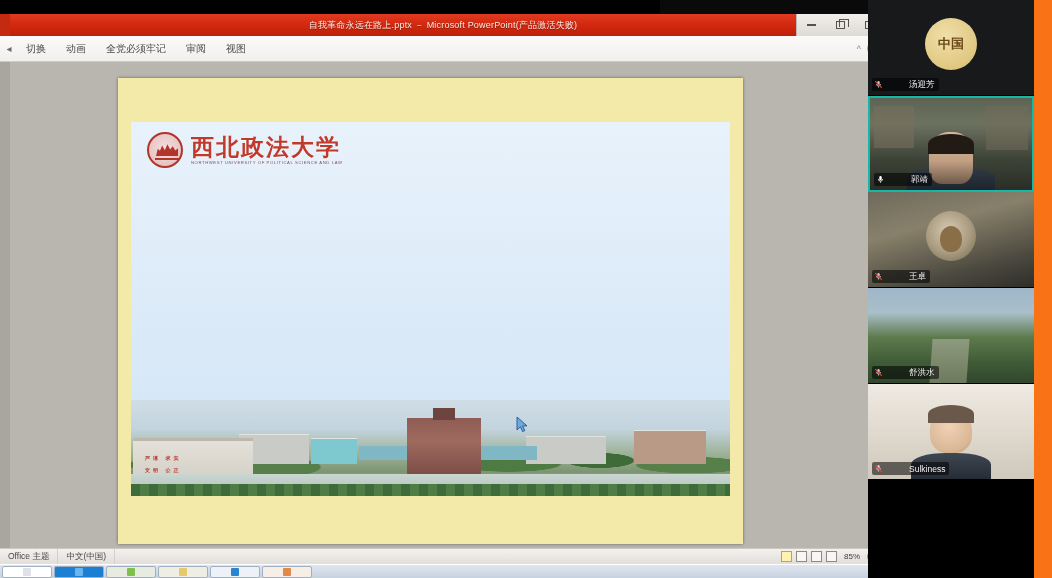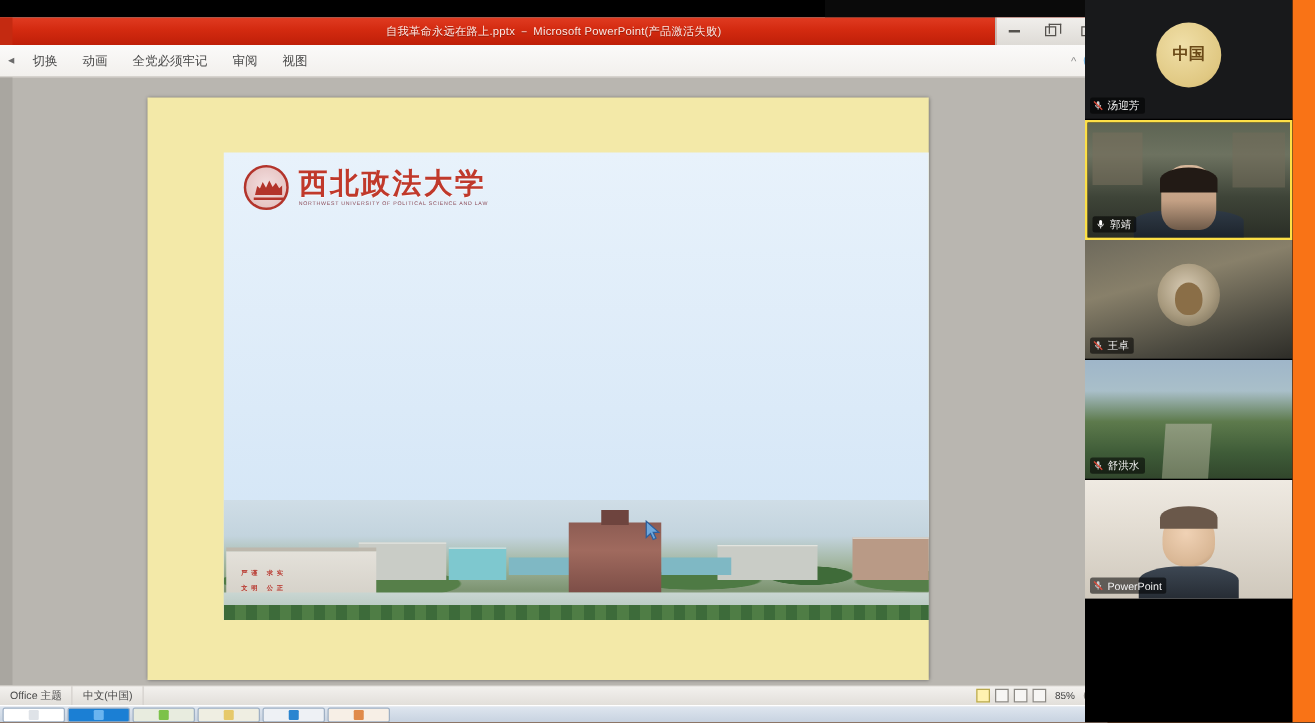--- a/index.html
+++ b/index.html
@@ -74,21 +74,20 @@
   
   #slide {
     position:absolute; left:118px; top:16px; width:625px; height:466px;
     background:#f3e9a8; box-shadow: 0 0 3px rgba(0,0,0,.45);
     overflow:hidden;
   }
   #slide-inner {
     position:absolute; left:13px; top:44px; width:599px; height:374px;
     background: linear-gradient(180deg,#e8f2fb 0%, #dbeaf8 55%, #cfe3f5 100%);
     overflow:hidden;
-    margin-left:48px;
   }
   
   #logo-row { position:absolute; left:16px; top:10px; display:flex; align-items:center; gap:8px; }
   #logo-seal {
     width:36px; height:36px; border-radius:50%;
     border:2px solid #b3342b;
     background: radial-gradient(circle at 50% 45%, #f3dfe0 0%, #e8c9c8 60%, #dfb8b6 100%);
     display:flex; align-items:center; justify-content:center; position:relative;
   }
   #logo-seal::before {
@@ -226,27 +225,27 @@
     border:1px solid #1f5e91;
   }
   #netmon-pin { position:absolute; right:2px; top:0px; font-size:6px; color:#777; }
 
   
   #video-panel {
     position:absolute; left:868px; top:0; width:166px; height:578px;
     background:#000; overflow:hidden;
   }
   .vtile { position:relative; width:166px; height:96px; background:#18191b; border-bottom:1px solid #000; overflow:hidden; }
-  .vtile.active { border:2px solid #fde047; }
+  .vtile.active { border:2px solid #14b8a6; }
   .name-chip {
     position:absolute; left:4px; bottom:4px; height:13px;
     display:flex; align-items:center; gap:3px;
     background: rgba(0,0,0,.55); border-radius:2px; padding:0 4px 0 2px;
   }
-  .name-txt { color:#f2f2f2; font-size:8.5px; white-space:nowrap; }
+  .name-txt { color:#f2f2f2; font-size:8.5px; white-space:nowrap;margin-left:23px; }
   .mic-ico { width:9px; height:9px; display:block; }
   .host-badge {
     position:absolute; left:0; bottom:0; width:16px; height:16px;
     background: linear-gradient(180deg,#f0a830,#d4821a);
     display:flex; align-items:center; justify-content:center;
   }
   .host-badge svg { width:10px; height:10px; }
 
   
   #av-china {
@@ -522,18 +521,18 @@
         <div id="m2-head"></div>
         <div id="m2-hair"></div>
       </div>
       <div class="name-chip">
         <svg class="mic-ico" viewBox="0 0 12 12">
           <path d="M6 1.4a1.5 1.5 0 0 1 1.5 1.5v2.6A1.5 1.5 0 0 1 4.5 5.5V2.9A1.5 1.5 0 0 1 6 1.4z" fill="#cfcfcf"></path>
           <path d="M3.2 5.3a2.8 2.8 0 0 0 5.6 0" stroke="#cfcfcf" stroke-width="1" fill="none"></path>
           <path d="M6 8.2v2" stroke="#cfcfcf" stroke-width="1"></path>
           <path d="M1.6 1.6 L10.4 10.4" stroke="#e04a3a" stroke-width="1.4"></path>
         </svg>
-        <span class="name-txt">PowerPoint</span>
+        <span class="name-txt">Sulkiness</span>
       </div>
     </div>
 
   </div>
 </div>
 
 </body></html>

